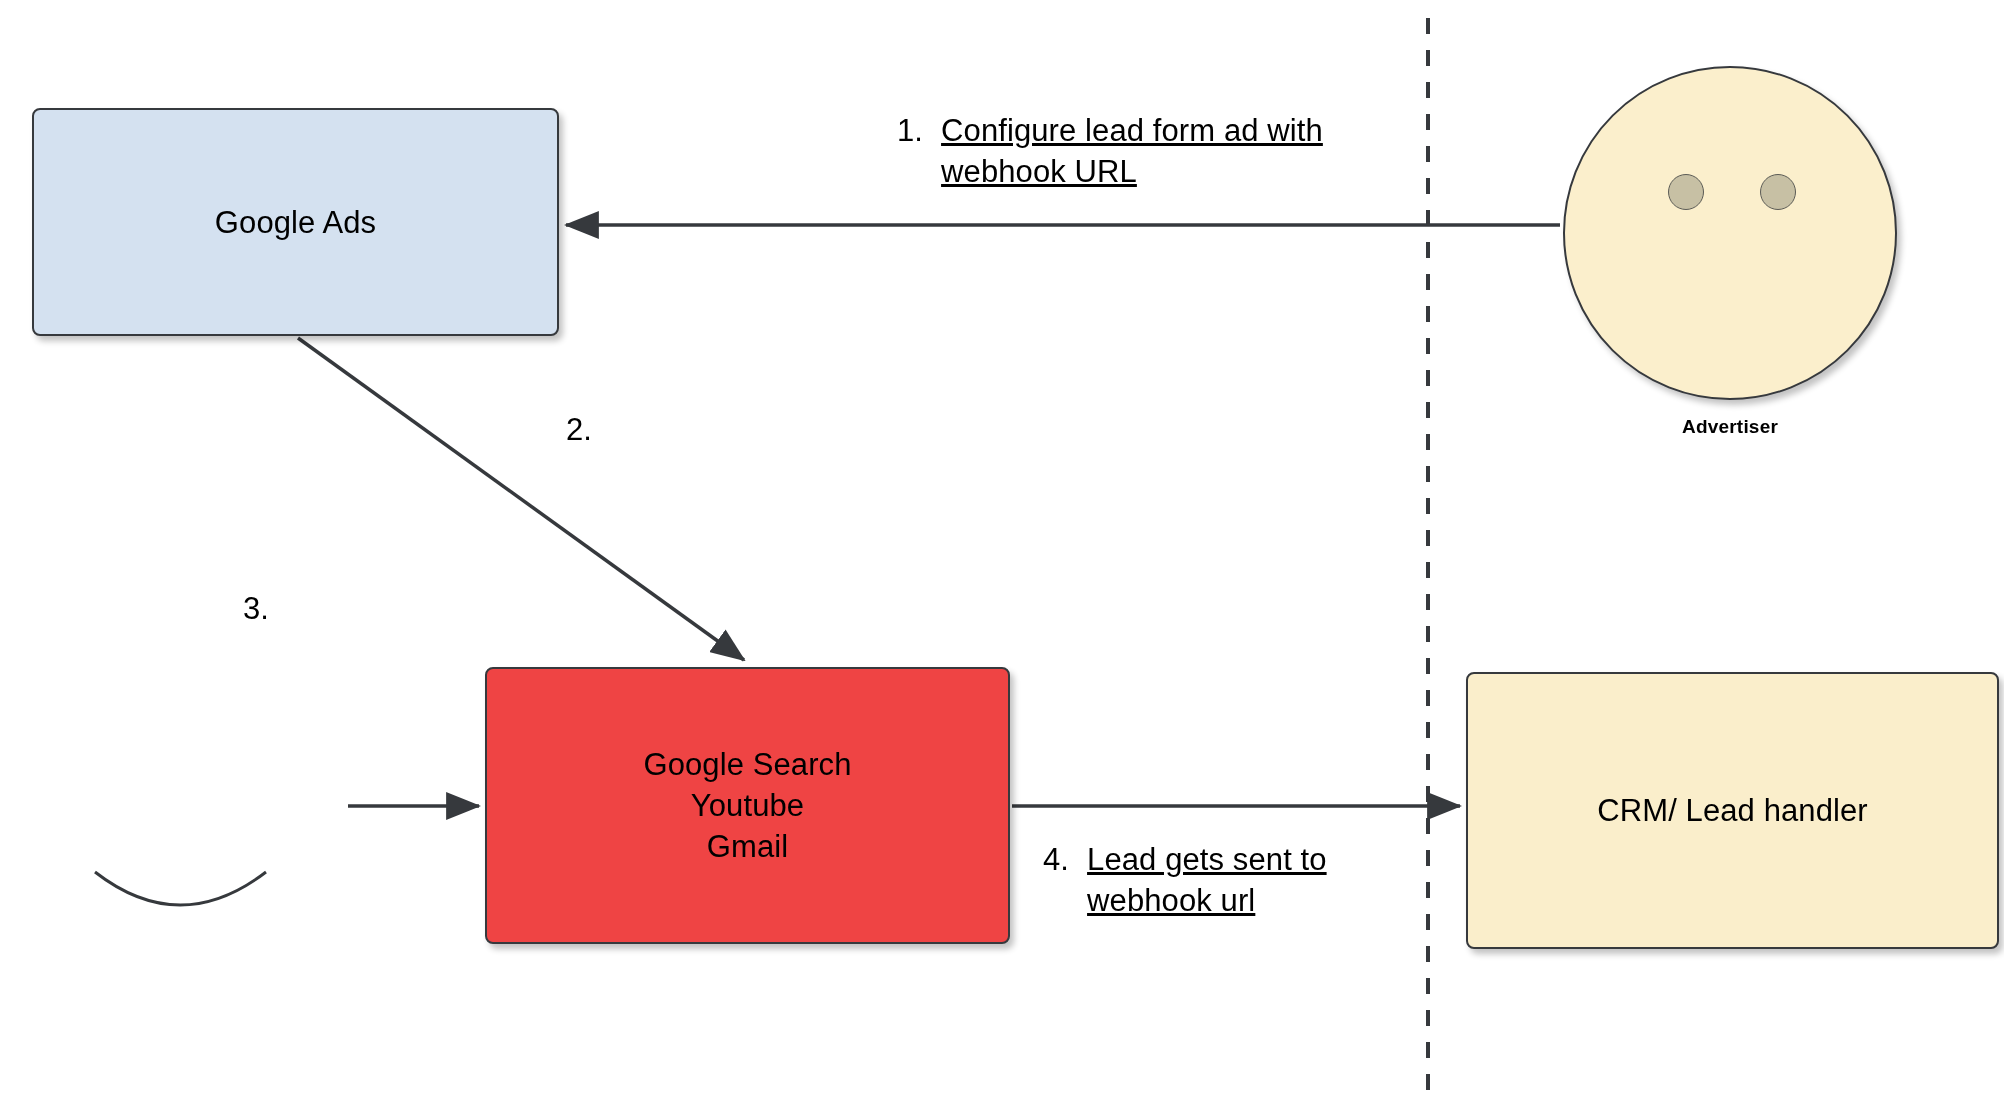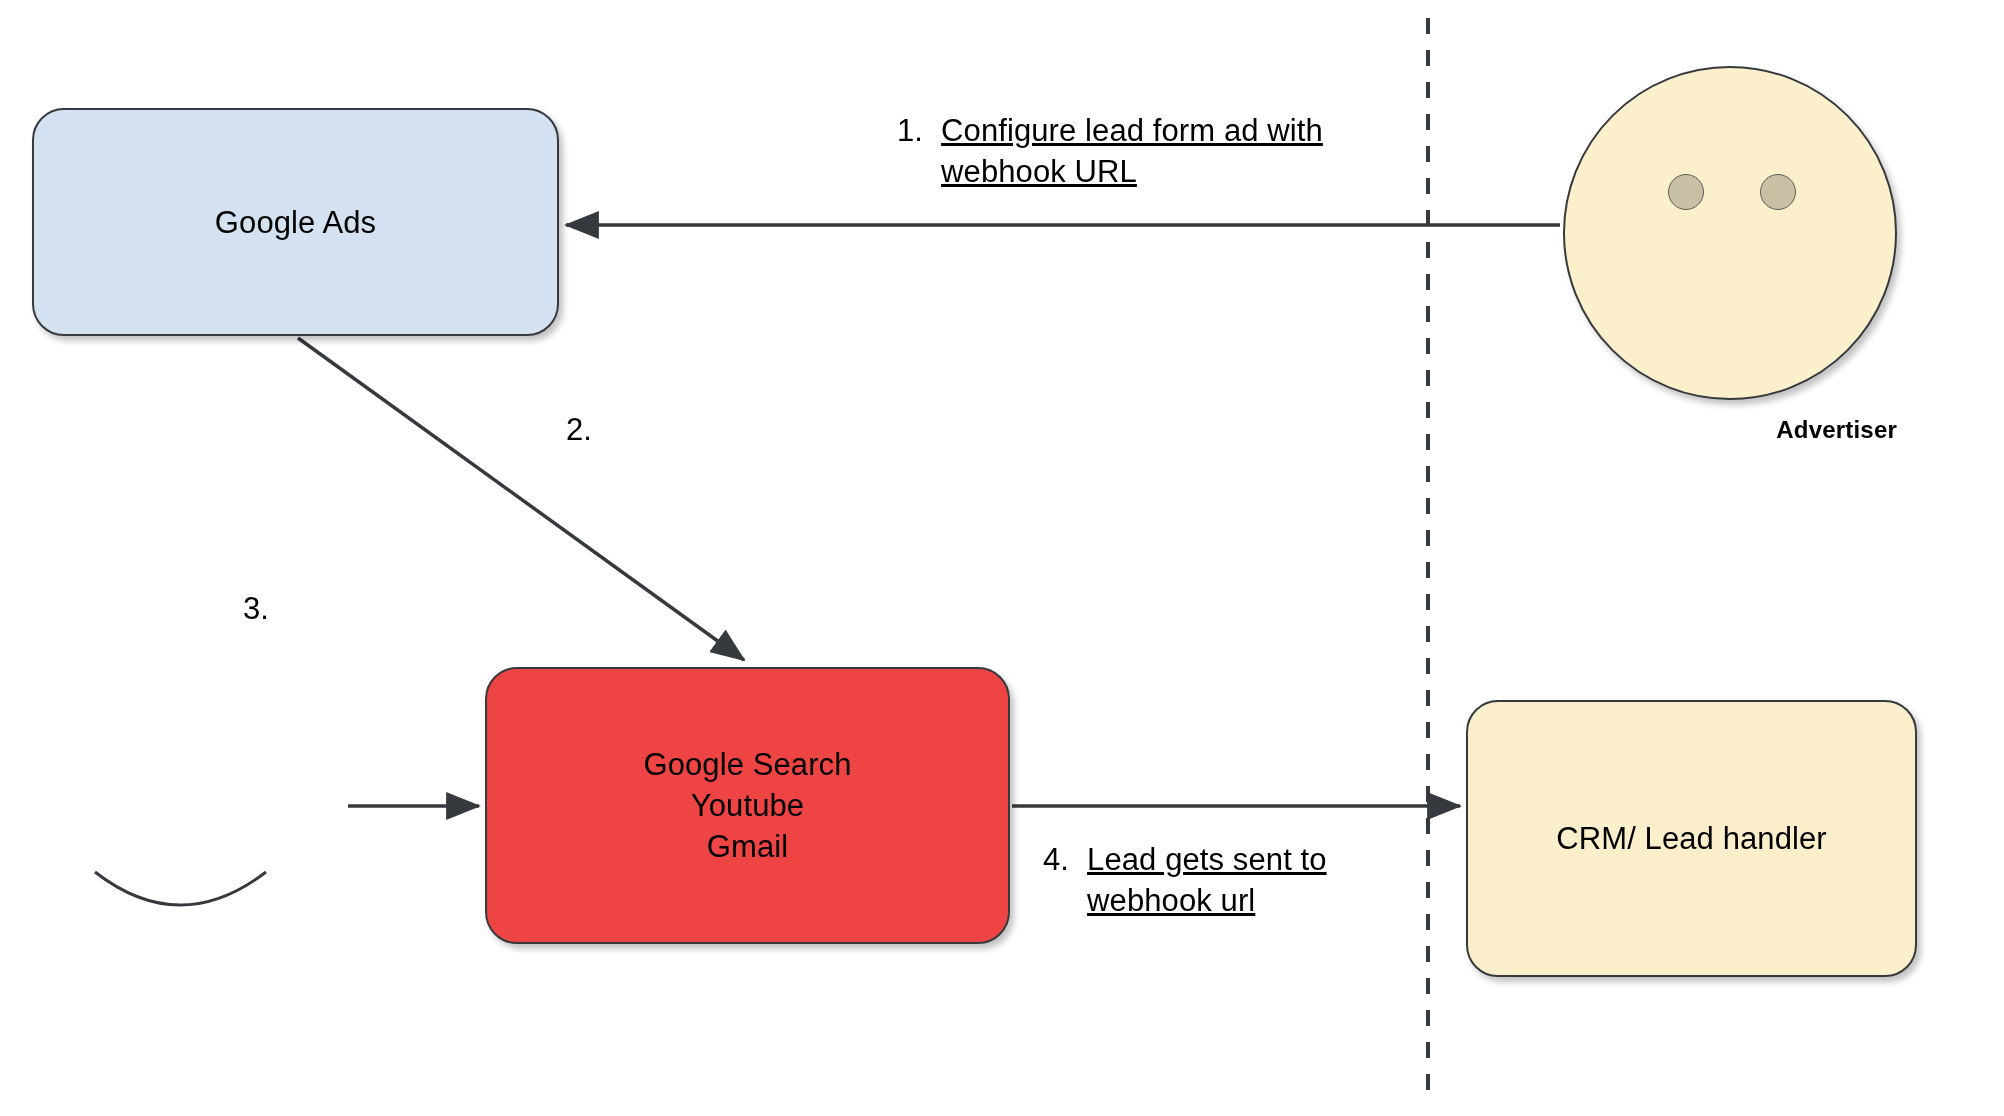--- a/index.html
+++ b/index.html
@@ -25,21 +25,21 @@
     top: 0;
     width: 2004px;
     height: 1116px;
     pointer-events: none;
   }
   
   .node-box {
     position: absolute;
     box-sizing: border-box;
     border: 2px solid #36393d;
-    border-radius: 32px;
+    border-radius: 8px;
     display: flex;
     align-items: center;
     justify-content: center;
     text-align: center;
     color: #000000;
     box-shadow: 4px 5px 6px rgba(0, 0, 0, 0.24);
   }
   .node-box .node-label {
     font-size: 31px;
     line-height: 41px;
@@ -56,24 +56,23 @@
   #box-google-surfaces {
     left: 485px;
     top: 667px;
     width: 525px;
     height: 277px;
     background: #ef4444;
   }
   #box-crm {
     left: 1466px;
     top: 672px;
-    width: 451px;
+    width: 533px;
     height: 277px;
     background: #faeecb;
-    margin-top: 28px;
   }
   
   .actor {
     position: absolute;
   }
   .actor-face {
     position: absolute;
     left: 0;
     top: 0;
     border-radius: 50%;
@@ -83,22 +82,22 @@
   }
   .actor-eye {
     position: absolute;
     border-radius: 50%;
     border: 1.5px solid #5c5c56;
     box-sizing: border-box;
   }
   .actor-name {
     position: absolute;
     width: 100%;
-    text-align: right;
-    font-size: 24px;
+    text-align: center;
+    font-size: 19px;
     font-weight: bold;
     color: #000000;
     letter-spacing: 0.2px;
   }
   #actor-advertiser {
     left: 1563px;
     top: 66px;
     width: 334px;
     height: 334px;
   }

